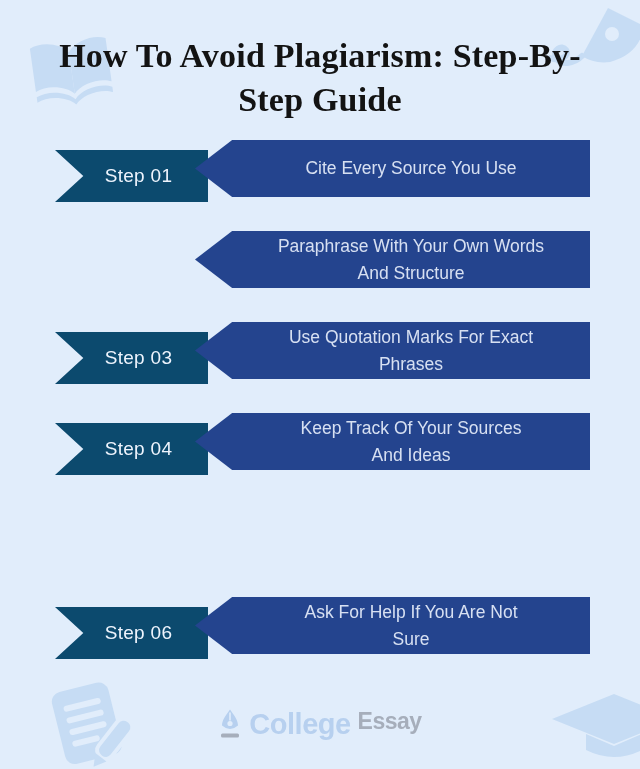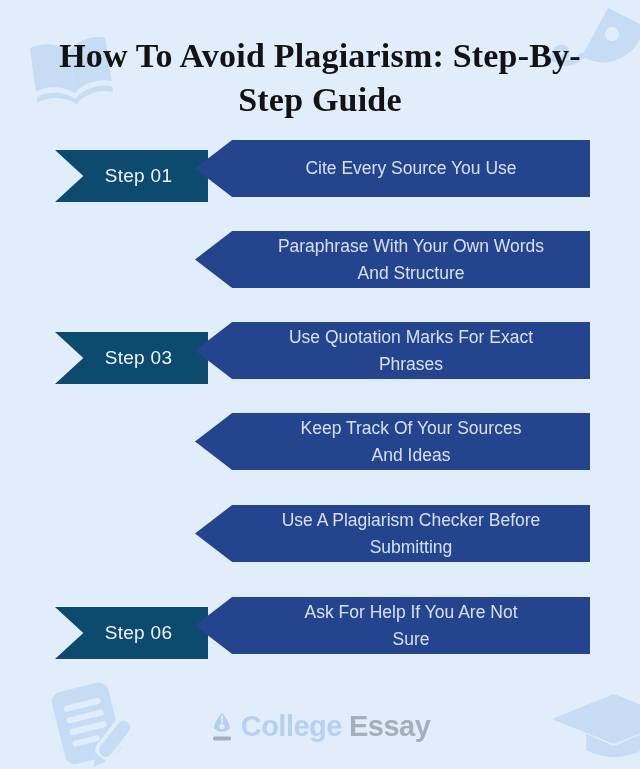--- a/index.html
+++ b/index.html
@@ -43,24 +43,24 @@
     display:flex;align-items:center;justify-content:center;
     padding-left:37px;box-sizing:border-box;z-index:2;
   }
   .banner .txt{
     color:#d7e0f2;font-size:17.5px;line-height:27px;
     text-align:center;white-space:pre-line;
   }
   
   .footer{
     position:absolute;top:708px;left:0;width:100%;height:36px;
-    display:flex;align-items:center;justify-content:center;gap:7px;
+    display:flex;align-items:flex-start;justify-content:center;gap:7px;
   }
   .logo-college{color:#b7d0ef;font-size:29px;font-weight:700;letter-spacing:-.5px;}
-  .logo-essay{color:#a6aebb;font-size:29px;font-weight:700;letter-spacing:-.5px;}
+  .logo-essay{color:#a6aebb;font-size:23px;font-weight:700;letter-spacing:-.5px;}
 </style>
 </head>
 <body>
 
 <div class="stage">
 
   <svg class="decor decor-book" viewBox="0 0 100 88">
     <g fill="#c6dcf4" transform="rotate(-8 50 44)">
       <path d="M50 20 C42 8 20 4 8 10 L8 58 C20 52 42 56 50 66 Z"></path>
       <path d="M50 20 C58 8 80 4 92 10 L92 58 C80 52 58 56 50 66 Z"></path>
@@ -118,31 +118,30 @@
     <div class="ribbon">
       <span class="lbl">Step 03</span>
     </div>
     <div class="banner">
       <span class="txt">Use Quotation Marks For Exact
 Phrases</span>
     </div>
   </div>
 
   <div class="row" style="top:413px">
+    <div class="ribbon">
+      <span class="lbl">Step 04</span>
+    </div>
     <div class="banner">
       <span class="txt">Keep Track Of Your Sources
 And Ideas</span>
     </div>
   </div>
 
   <div class="row" style="top:505px">
-    <div class="banner">
-      <span class="txt">Use A Plagiarism Checker Before
-Submitting</span>
-    </div>
   </div>
 
   <div class="row" style="top:597px">
     <div class="ribbon">
       <span class="lbl">Step 06</span>
     </div>
     <div class="banner">
       <span class="txt">Ask For Help If You Are Not
 Sure</span>
     </div>

